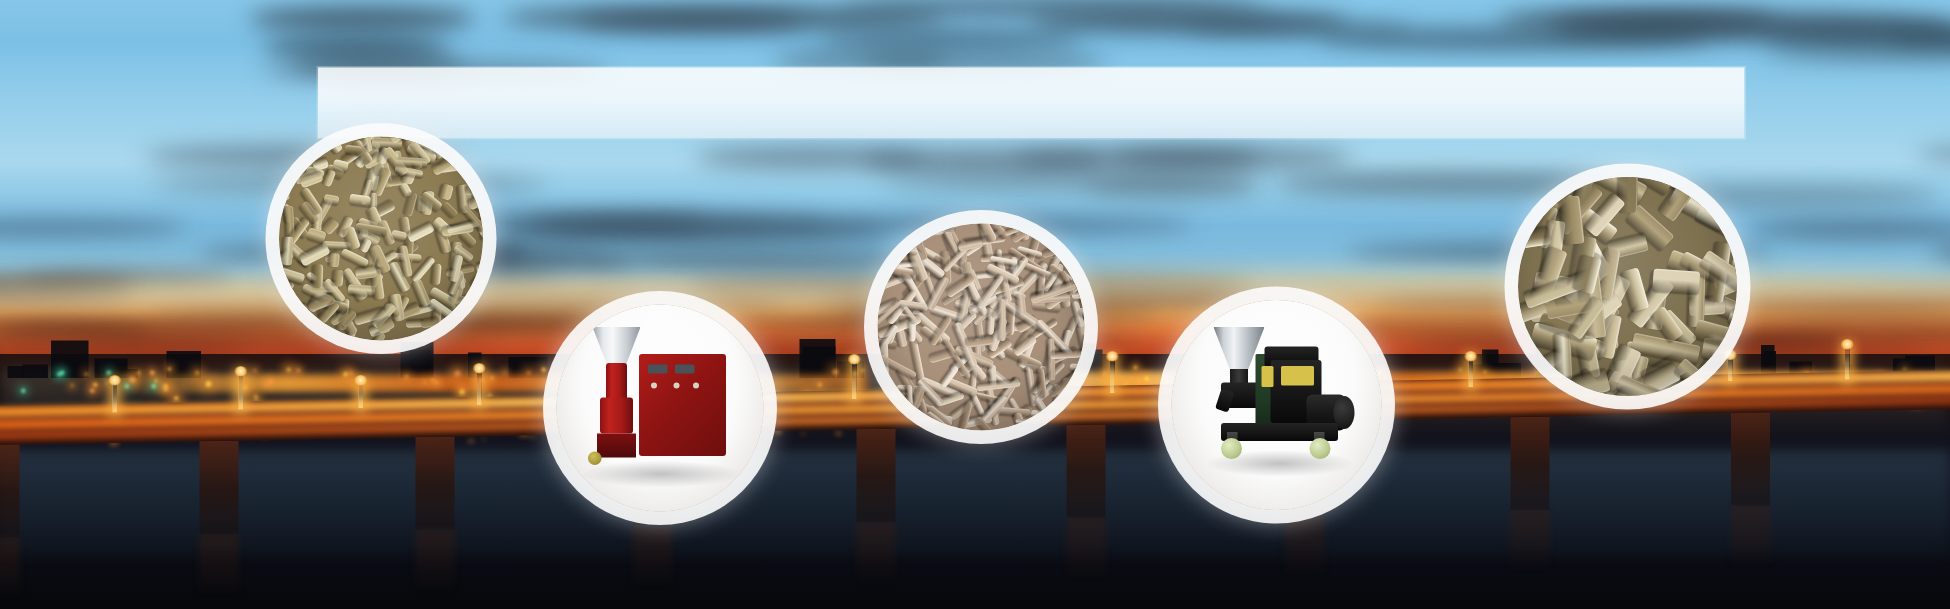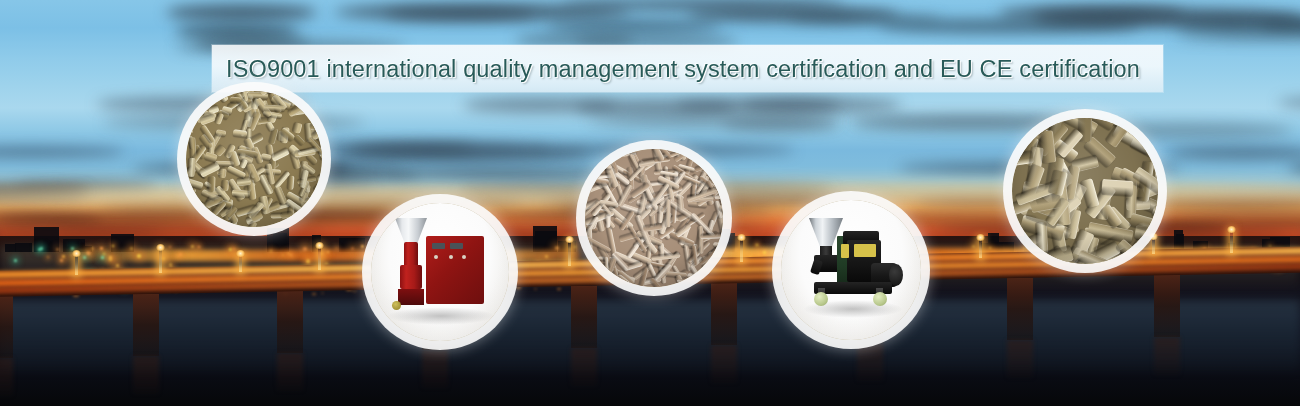--- a/index.html
+++ b/index.html
@@ -741,21 +741,20 @@
       <div class="lamp-head" style="left:976px;top:234px;"></div>
       <div class="lamp" style="left:1063px;top:238px;height:18px;"></div>
       <div class="lamp-head" style="left:1060px;top:234px;"></div>
       <div class="lamp" style="left:1152px;top:237px;height:17px;"></div>
       <div class="lamp-head" style="left:1149px;top:233px;"></div>
       <div class="lamp" style="left:1230px;top:230px;height:23px;"></div>
       <div class="lamp-head" style="left:1227px;top:226px;"></div>
     </div>
 
   <div class="title-bar"></div>
-  <div class="title-text">ISO9001 international quality management system certification and EU CE certification</div>
 
   <div id="circles">
       <div class="circle" style="left:186px;top:91px;width:136px;height:136px;">
         <div class="circle-inner">
           <div class="pellets">
             <div style="position:absolute;inset:0;background:#8c7b52;"></div>
             <div class="pellet" style="left:61.8px;top:21.7px;width:17.4px;height:7.9px;transform:rotate(77.5deg);background:linear-gradient(to bottom,#b8a676 0%,#b8a676 45%,rgba(0,0,0,0.30) 100%);box-shadow:inset 0 1px 0 rgba(255,255,255,0.28), 0 1px 1px rgba(0,0,0,0.28);"></div>
             <div class="pellet" style="left:52.6px;top:63.9px;width:14.3px;height:7.7px;transform:rotate(25.6deg);background:linear-gradient(to bottom,#8f7f54 0%,#cdbf96 45%,rgba(0,0,0,0.30) 100%);box-shadow:inset 0 1px 0 rgba(255,255,255,0.28), 0 1px 1px rgba(0,0,0,0.28);"></div>
             <div class="pellet" style="left:55.6px;top:-6.0px;width:18.1px;height:7.7px;transform:rotate(135.7deg);background:linear-gradient(to bottom,#b8a676 0%,#cdbf96 45%,rgba(0,0,0,0.30) 100%);box-shadow:inset 0 1px 0 rgba(255,255,255,0.28), 0 1px 1px rgba(0,0,0,0.28);"></div>
             <div class="pellet" style="left:130.0px;top:9.2px;width:21.8px;height:6.5px;transform:rotate(18.2deg);background:linear-gradient(to bottom,#a89668 0%,#c9b98c 45%,rgba(0,0,0,0.30) 100%);box-shadow:inset 0 1px 0 rgba(255,255,255,0.28), 0 1px 1px rgba(0,0,0,0.28);"></div>

